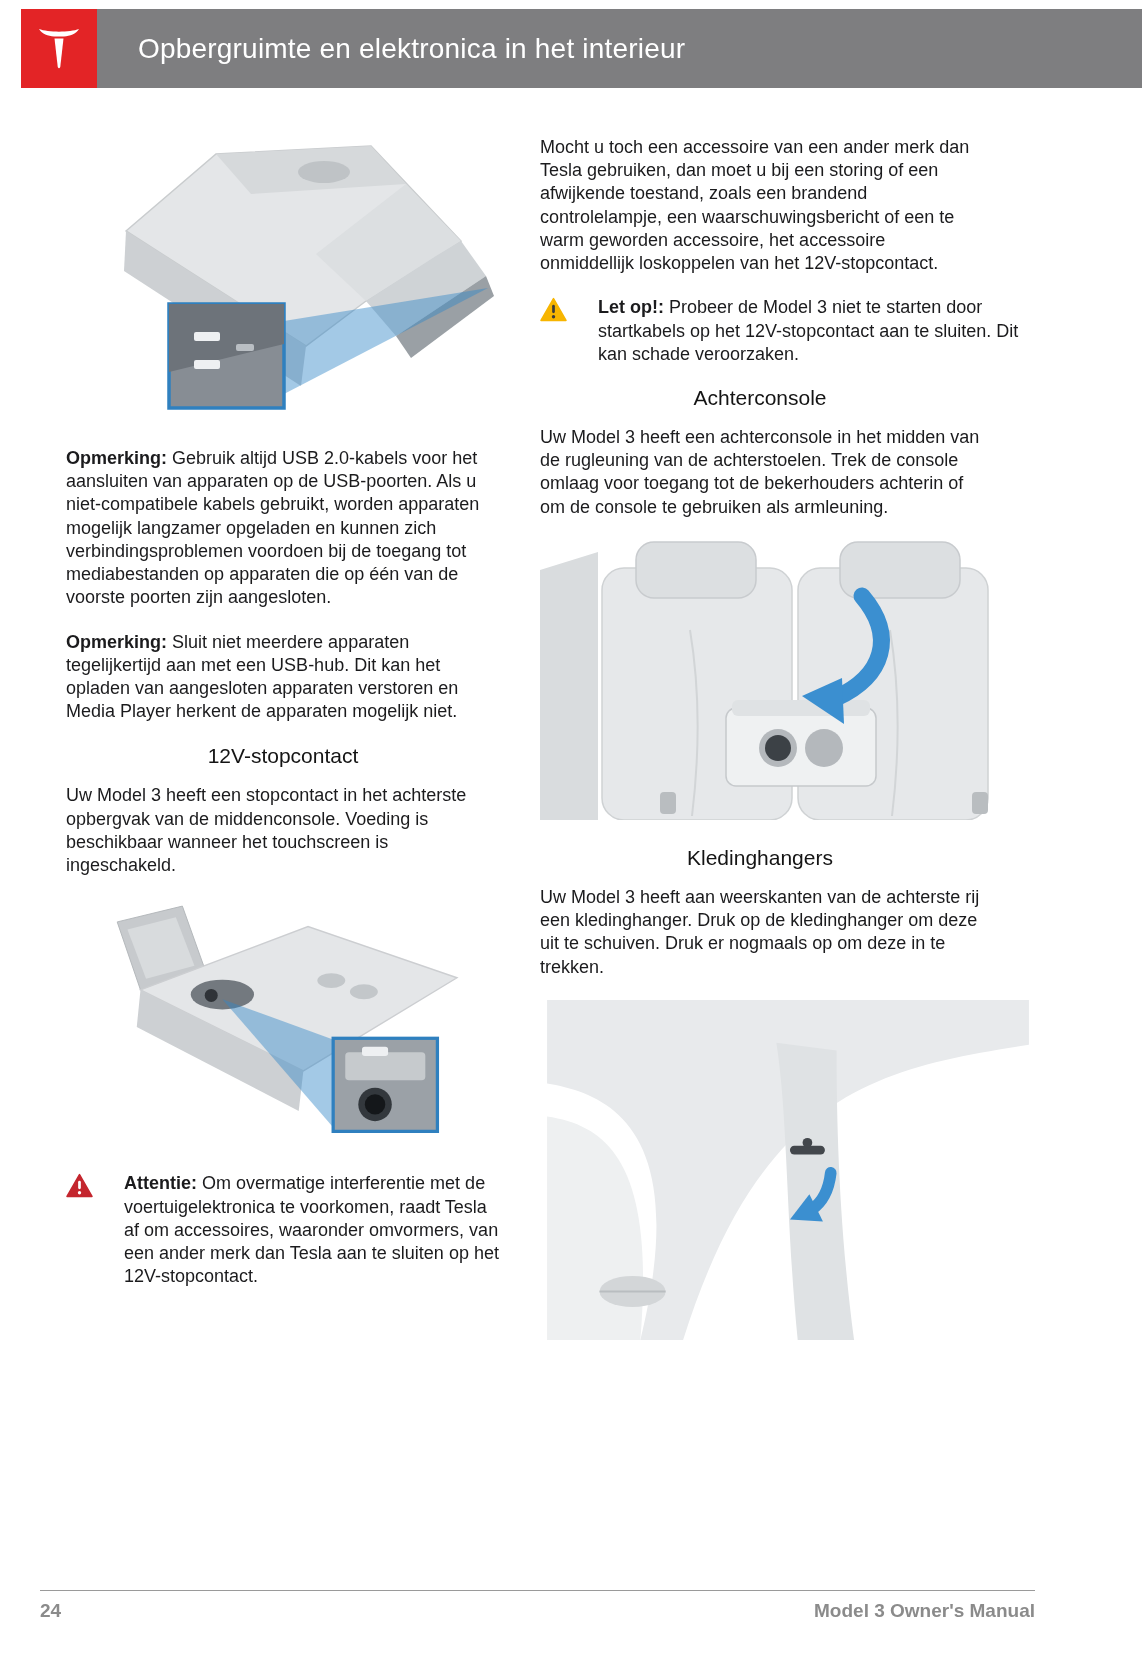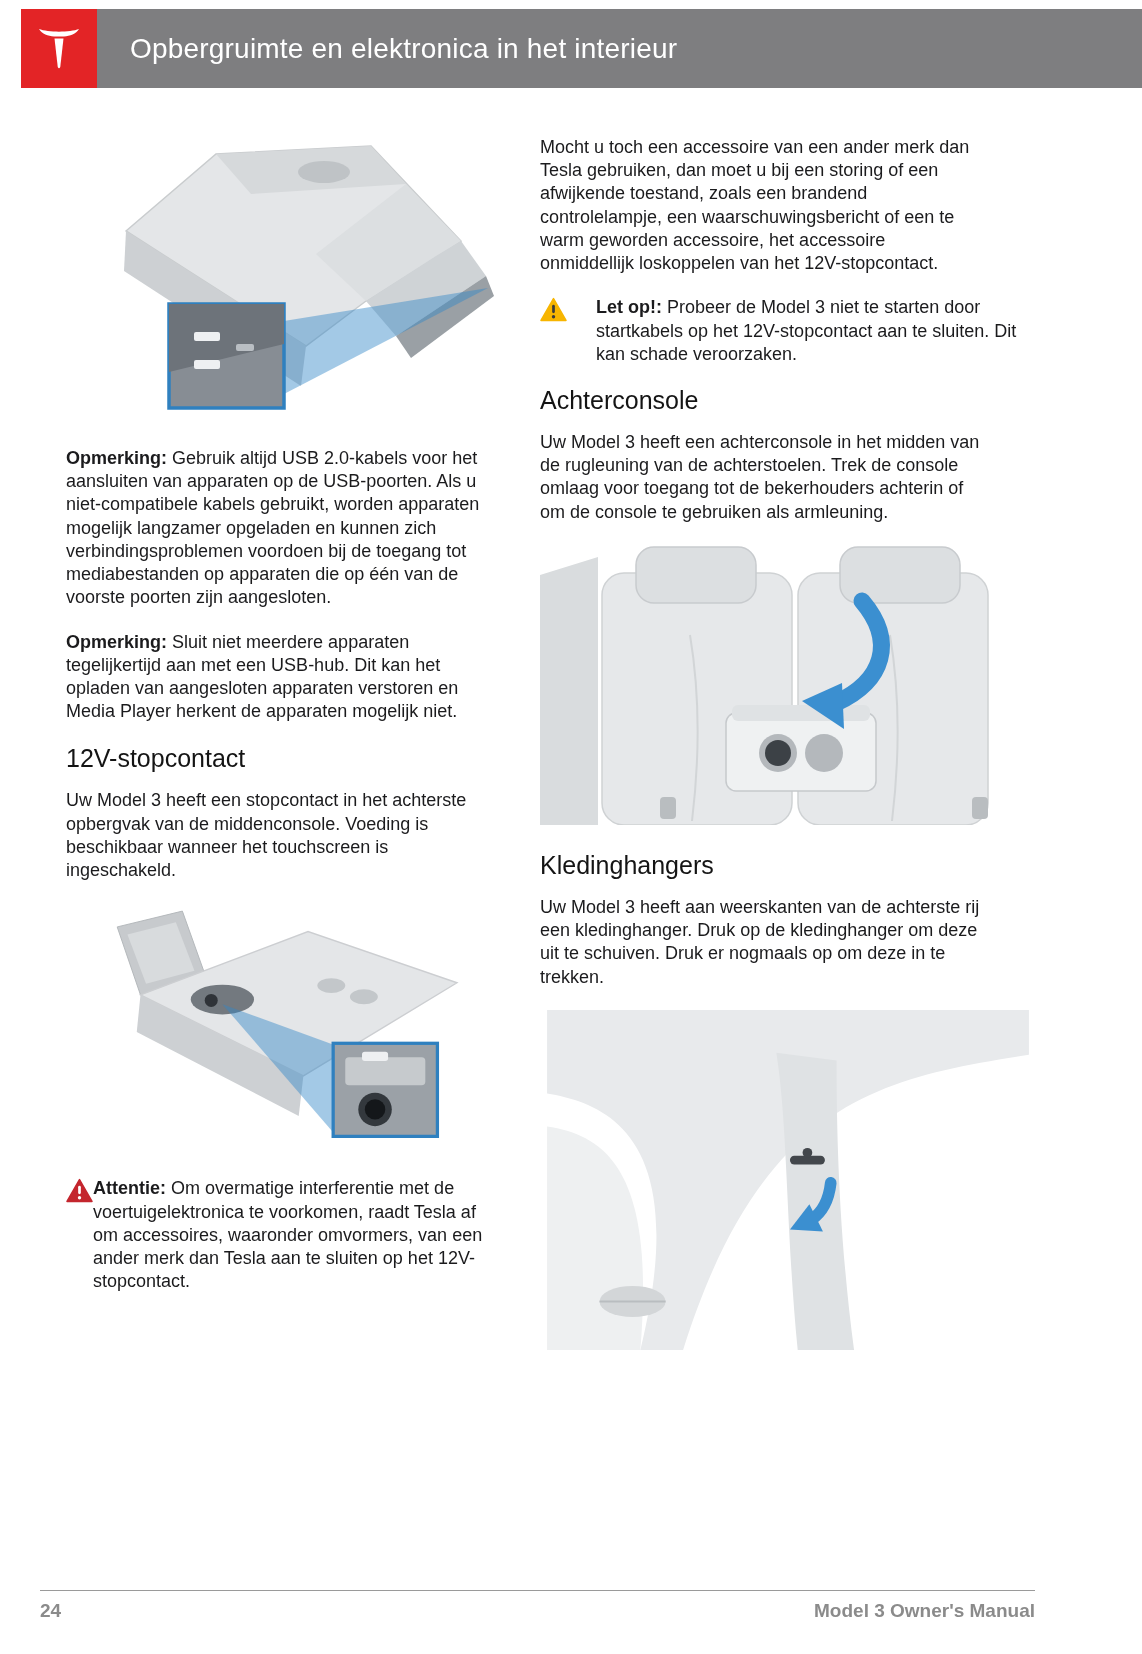--- a/index.html
+++ b/index.html
@@ -10,36 +10,36 @@
     font-family: "Liberation Sans", sans-serif;
     color: #1b1b1d;
   }
   .page { position: relative; width: 1142px; height: 1654px; background: #fff; overflow: hidden; }
 
   
   .header { position: absolute; top: 9px; left: 21px; right: 0; height: 79px; display: flex; }
   .logo-box { flex: 0 0 76px; background: #E32426; display: flex; align-items: center; justify-content: center; }
   .logo-box svg { width: 50px; height: 56px; }
   .header-bar { flex: 1; background: #7E7E80; display: flex; align-items: center; padding-left: 33px; }
-  .page-title { margin: 0; color: #fff; font-size: 28px; font-weight: 500; letter-spacing: .2px; }
+  .page-title { margin: 8px; color: #fff; font-size: 28px; font-weight: 500; letter-spacing: .2px; }
 
   
   .content { position: absolute; top: 136px; left: 66px; display: flex; gap: 40px; }
   .col-left  { width: 434px; }
   .col-right { width: 496px; }
   .col-right p, .col-right h2 { max-width: 440px; }
 
   p { margin: 0 0 21px; font-size: 18px; line-height: 1.29; }
   .lead { font-weight: 700; }
-  h2 { font-size: 25px; font-weight: 400; margin: 12px 0 16px; color: #141414; }
+  h2 { font-size: 21px; font-weight: 400; margin: 12px 0 16px; color: #141414; text-align: center; }
 
   figure { margin: 0 0 26px; }
   figure svg { display: block; }
 
-  .warning { display: flex; gap: 0; margin: 0 0 20px; justify-content: space-between; }
+  .warning { display: flex; gap: 31px; margin: 0 0 20px; }
   .warn-icon { flex: 0 0 27px; padding-top: 1px; }
   .warn-icon svg { width: 27px; height: 25px; display: block; }
   .warning p { margin: 0; }
 
   
   .footer {
     position: absolute; left: 40px; width: 995px; bottom: 32px;
     border-top: 1.5px solid #9a9a9a; padding-top: 9px;
     display: flex; justify-content: space-between;
     color: #8b8b8b; font-size: 19px; font-weight: bold;

